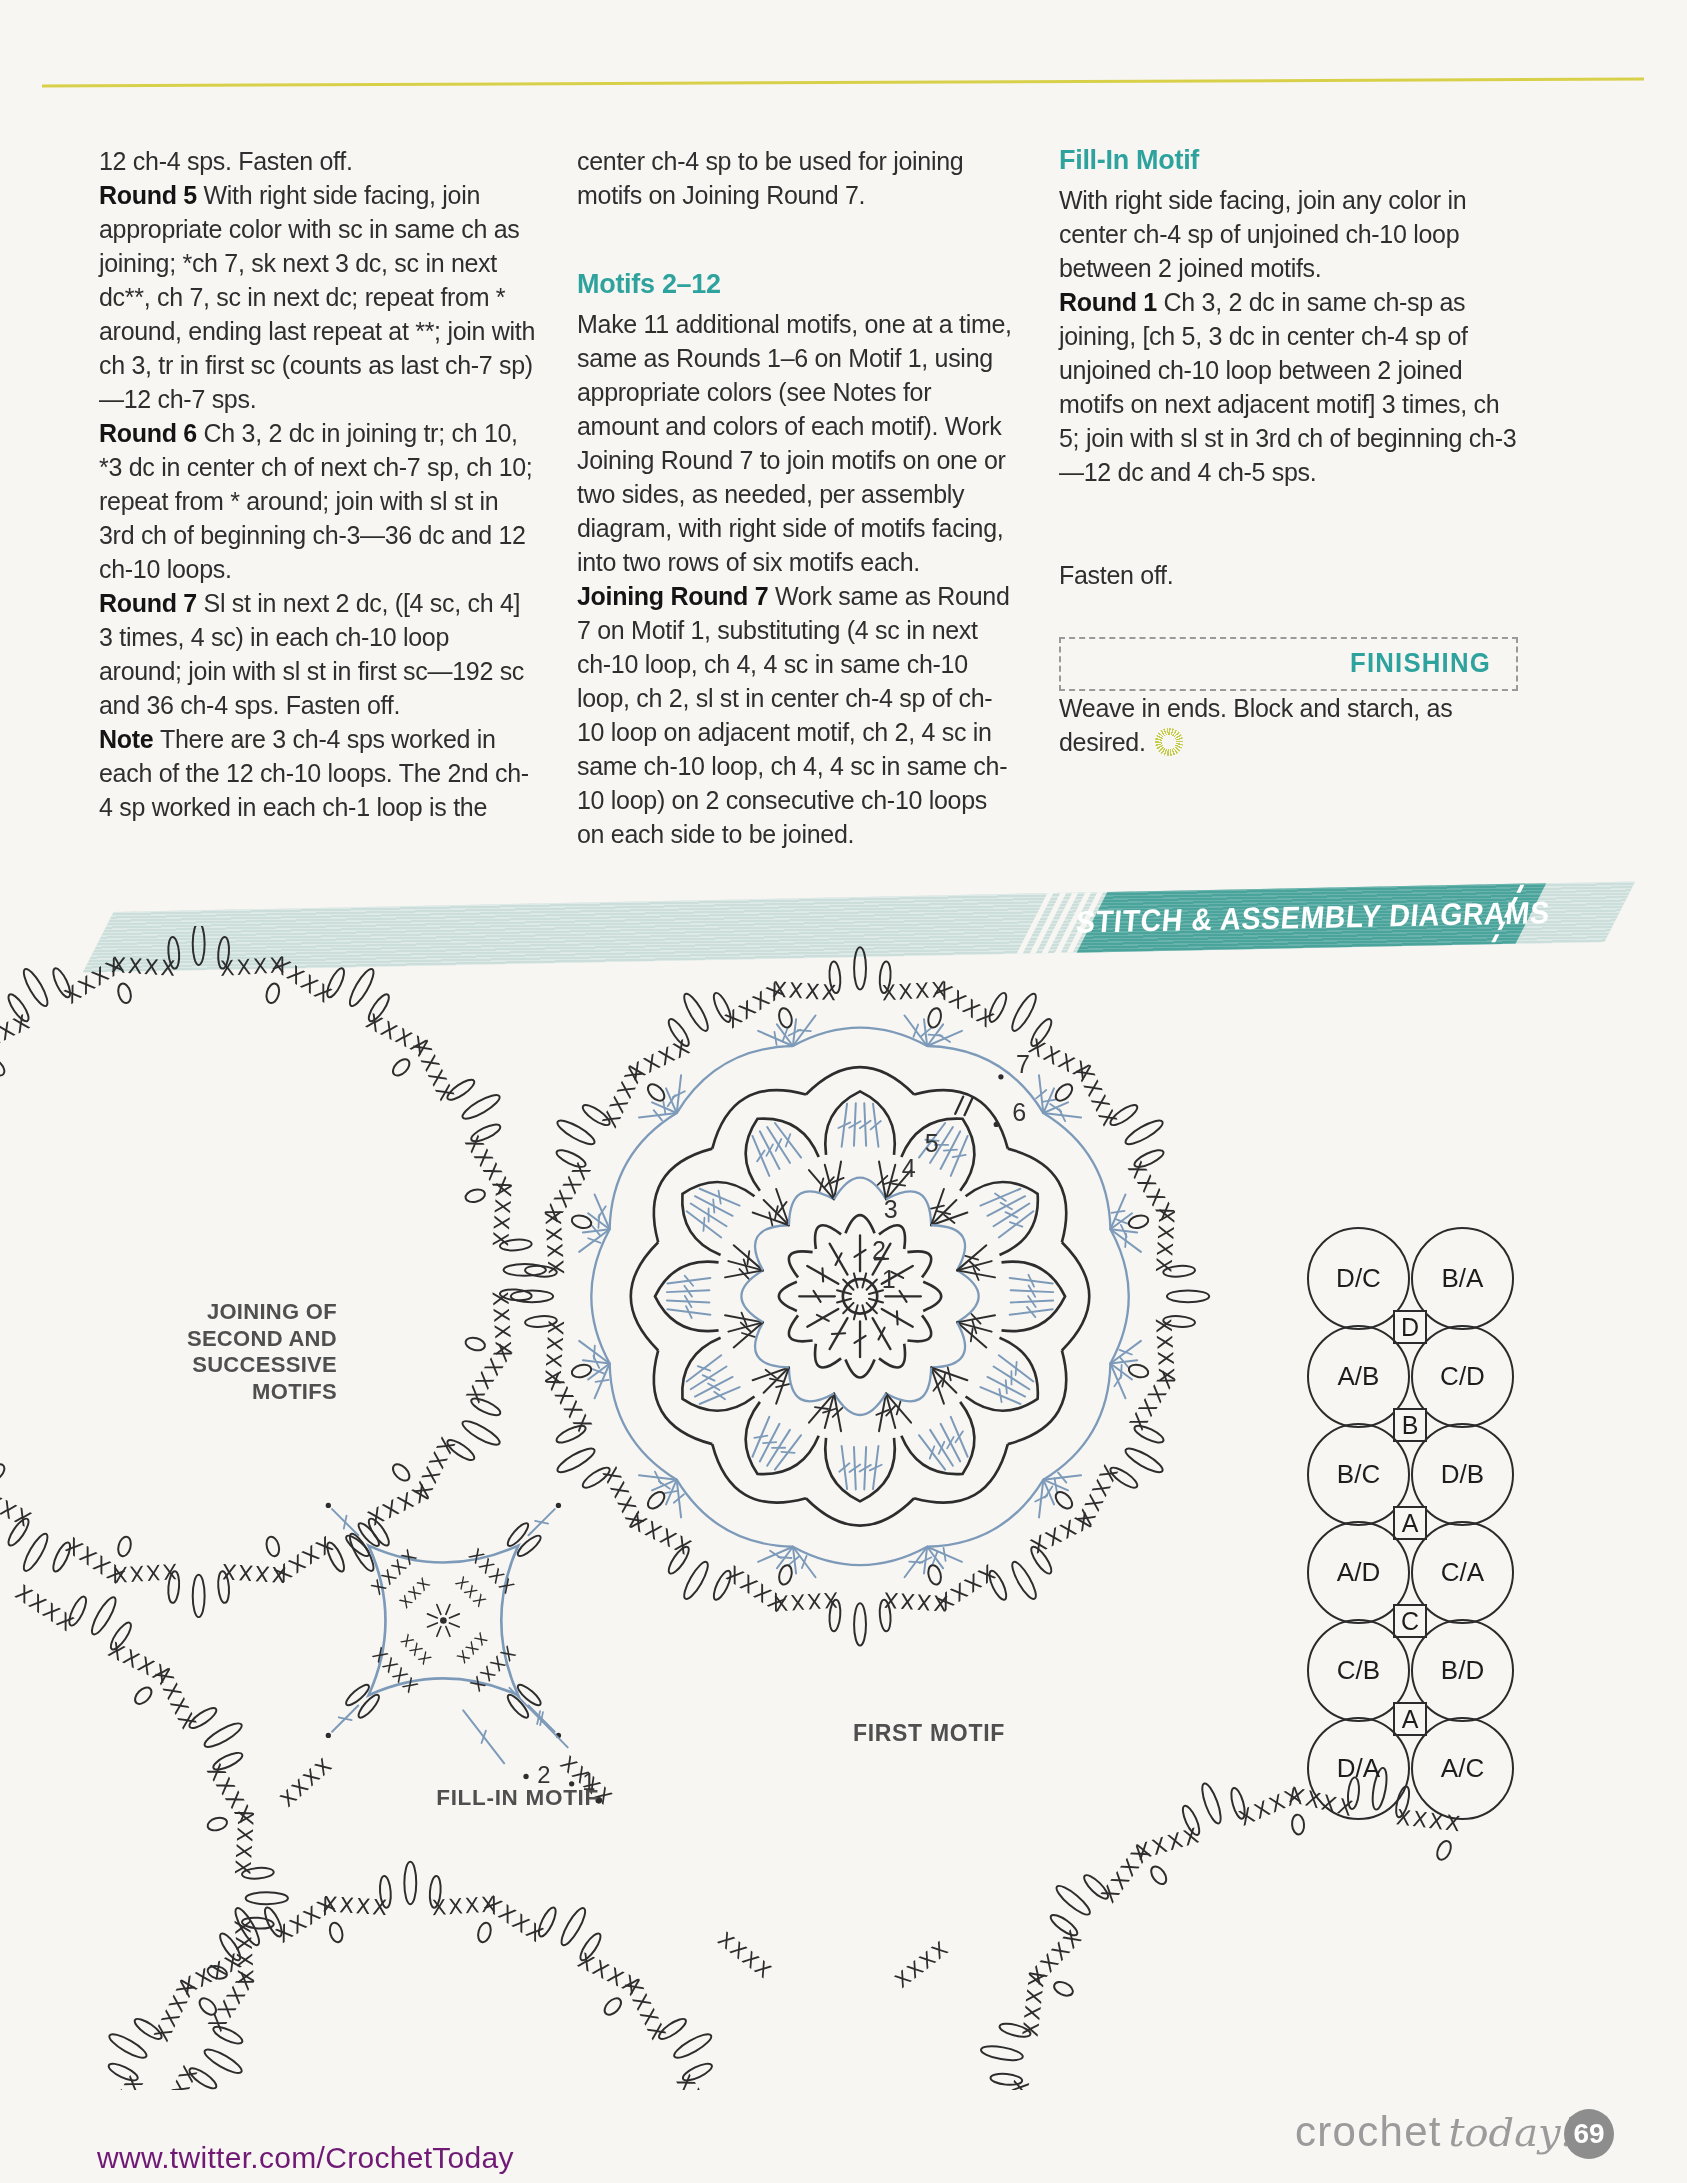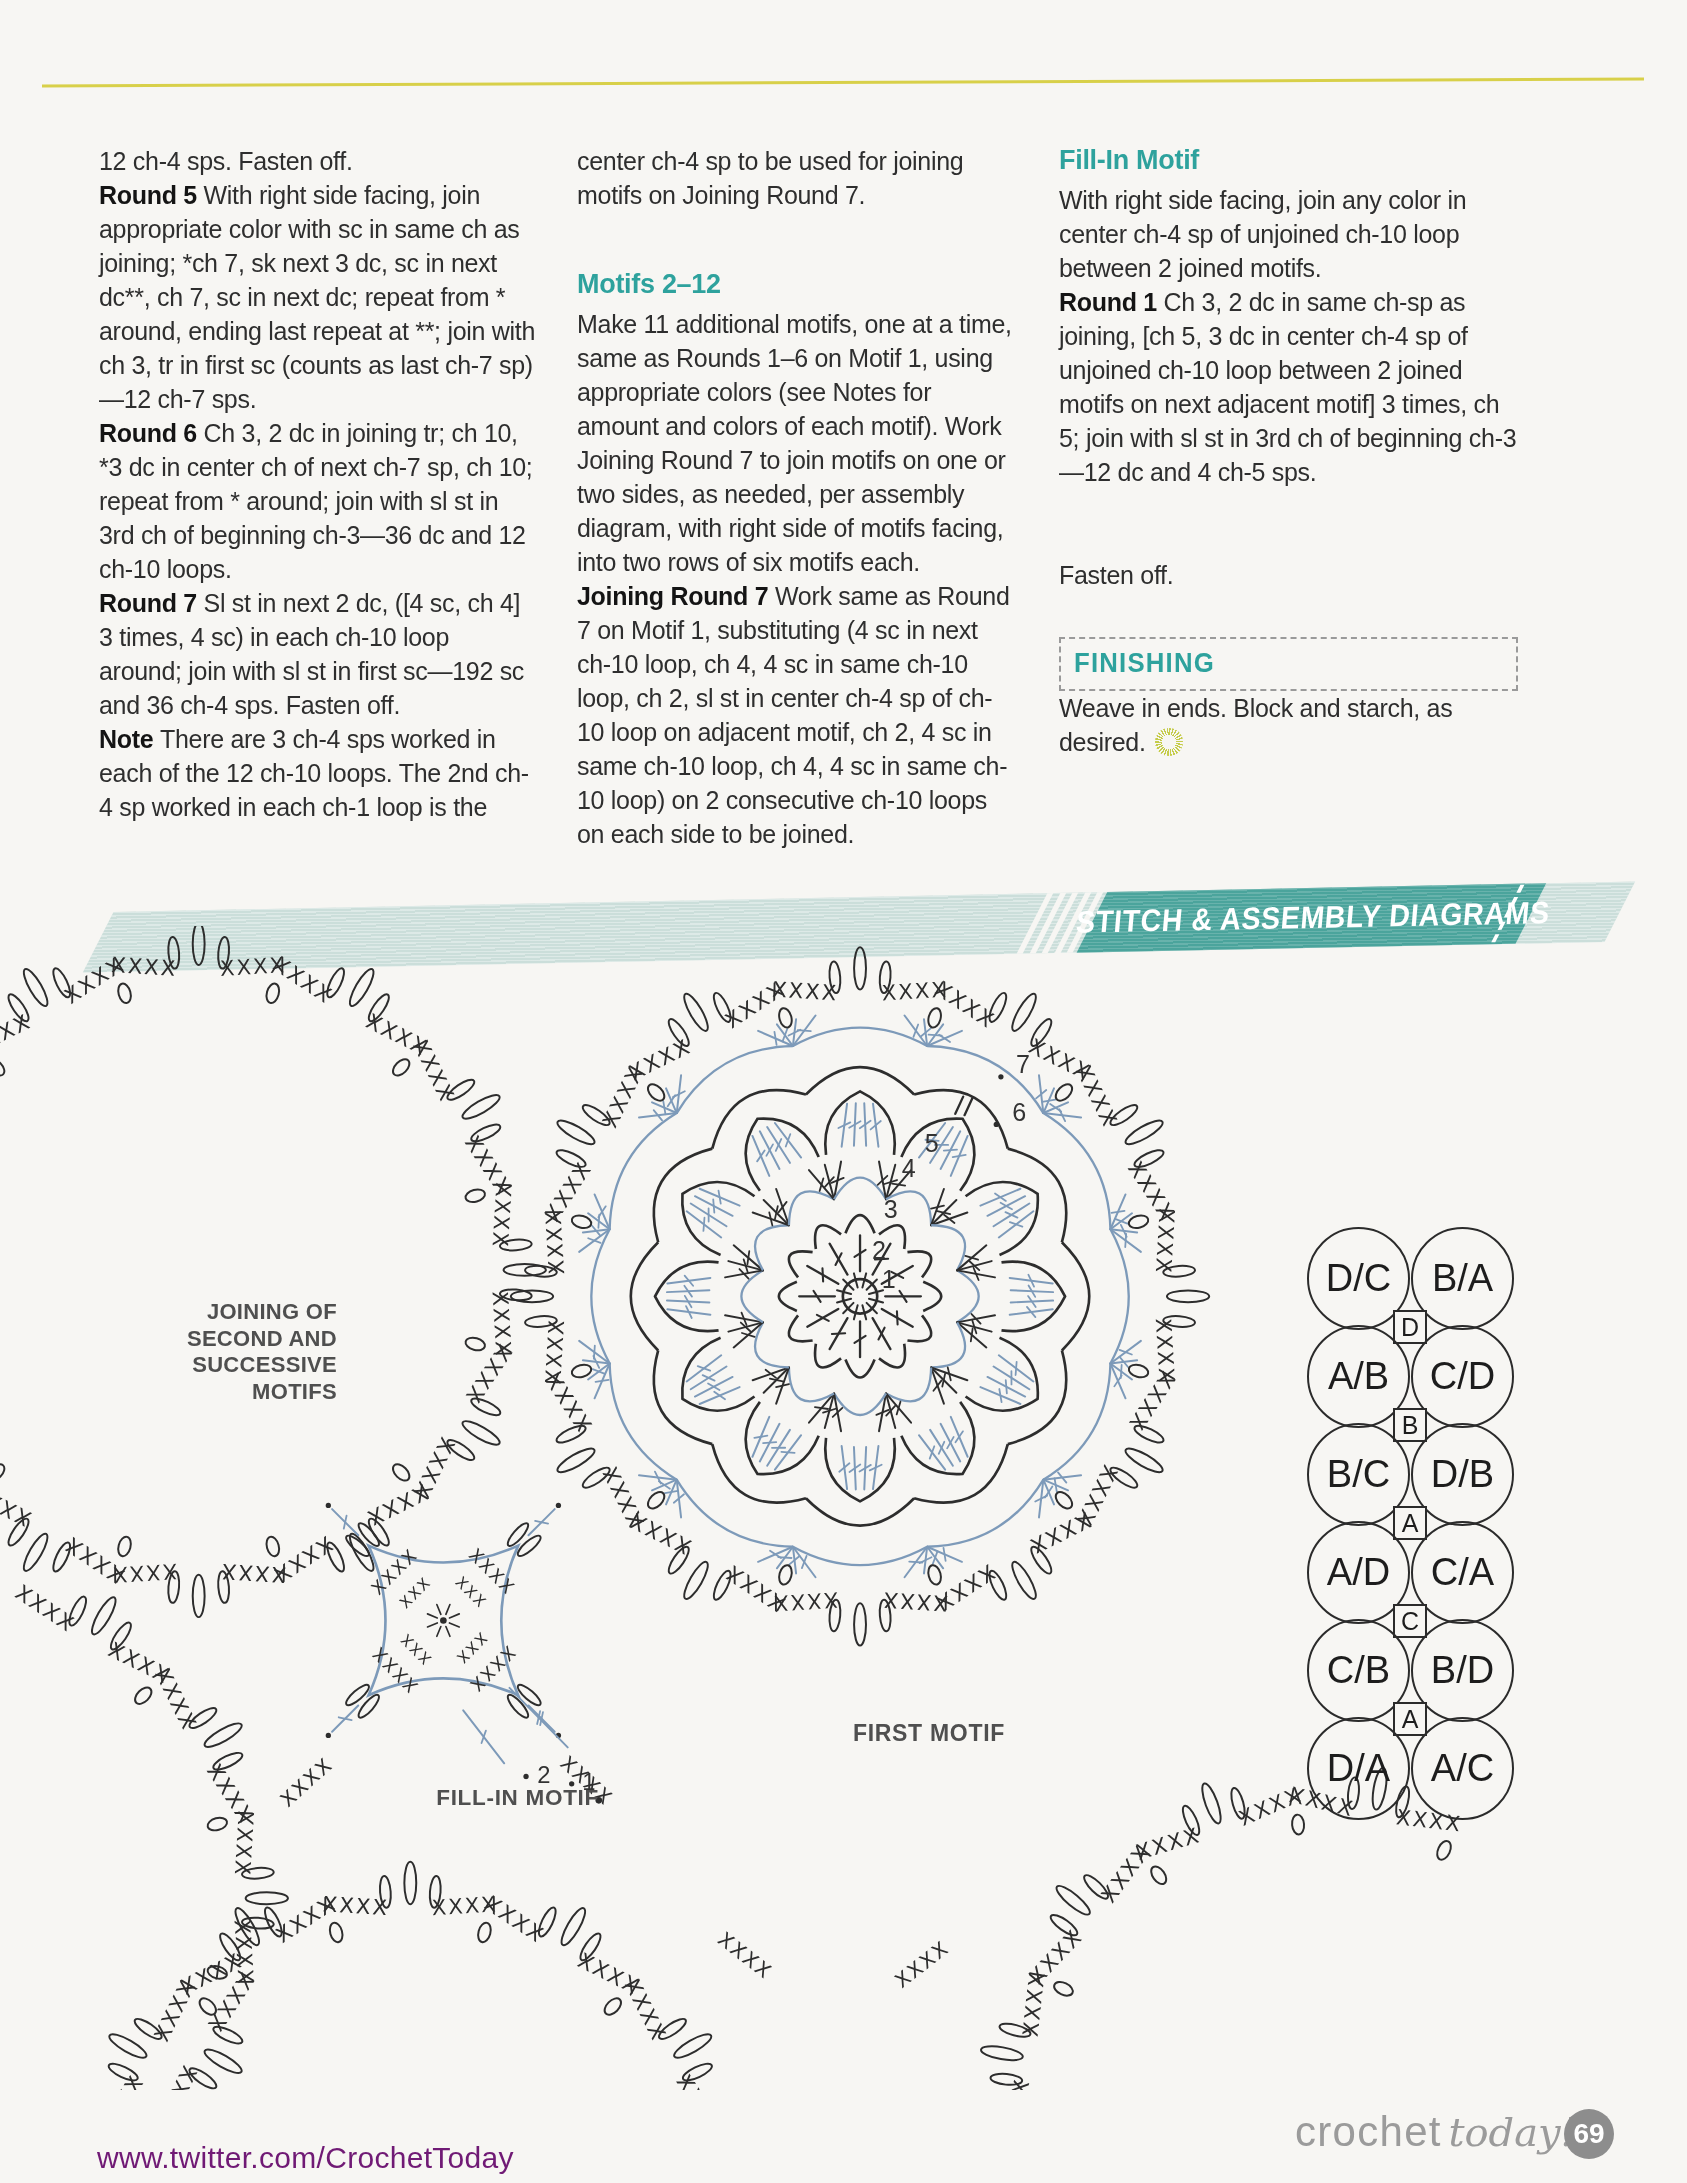--- a/index.html
+++ b/index.html
@@ -10,21 +10,21 @@
 
   .col{position:absolute;top:132px;font-size:25px;line-height:34px;letter-spacing:-0.3px;margin-top:12px;}
   #col1{left:99px;width:438px;}
   #col2{left:577px;width:438px;}
   #col3{left:1059px;width:459px;}
   .col p{margin:0;}
   .col p.gap{margin-top:69px;}
   .col b{color:#141414;text-align:center;}
   .col h3{color:#2ea29d;font-size:27px;line-height:30px;margin:57px 0 8px;font-weight:bold;}
   .col h3:first-child{margin-top:1.3px;}
-  .finish-box{margin-top:45px;border:2px dashed #9a9a9a;padding:6.6px 13.2px 9.3px;}
+  .finish-box{margin-top:45px;border:2px dashed #9a9a9a;padding:6.6px 13.2px 9.3px;text-align:right;}
   .finish-box span{color:#2ea29d;font-weight:bold;font-size:28px;letter-spacing:1.3px;display:inline-block;
                    transform:scaleX(.92);transform-origin:left;}
   .finish-box-after{margin-top:20px;}
   .sun{display:inline-block;width:28px;height:28px;border-radius:50%;vertical-align:-5.3px;margin-left:9.3px;
        background:radial-gradient(circle,#f7f6f3 0 7.3px,rgba(0,0,0,0) 7.3px),
                   repeating-conic-gradient(#c5cc4a 0deg 7deg,rgba(0,0,0,0) 7deg 14deg);}
 
   .banner{position:absolute;left:98px;top:897px;width:1522px;height:60px;transform:rotate(-1.15deg);}
   .banner .band{position:absolute;left:0;top:0;width:1522px;height:60px;transform:skewX(-28deg);
        background:#cbdeda;background-image:repeating-linear-gradient(180deg,rgba(255,255,255,.35) 0 1.3px,rgba(0,0,0,0) 1.3px 3.3px);}
@@ -37,21 +37,21 @@
 
   #stitchsvg{position:absolute;left:0;top:926px;}
 
   .diagram-label{position:absolute;color:#4f4f4f;font-weight:bold;text-align:right;white-space:pre-line;}
   #lbl-joining{left:132px;top:1299px;width:205px;font-size:22px;line-height:26.5px;letter-spacing:0.3px;}
   #lbl-first{left:780px;top:1687px;width:225px;font-size:23px;letter-spacing:0.7px;margin-top:33px;}
   #lbl-fillin{left:394px;top:1785px;width:205px;font-size:22.5px;letter-spacing:0.7px;}
 
   #assembly{position:absolute;left:1256px;top:1225px;width:318px;height:615px;}
   .mcircle{position:absolute;width:99px;height:99px;border:2.6px solid #2b2b2b;border-radius:50%;
-           display:flex;align-items:center;justify-content:center;font-size:38px;color:#1d1d1d;}
+           display:flex;align-items:center;justify-content:center;font-size:26px;color:#1d1d1d;}
   .msquare{position:absolute;width:30px;height:30px;border:2.6px solid #2b2b2b;background:#f7f6f3;
            display:flex;align-items:center;justify-content:center;font-size:25px;color:#1d1d1d;}
 
   .footer-url{position:absolute;left:97px;top:2141px;font-size:30px;color:#701a75;letter-spacing:0.3px;}
   .logo{position:absolute;left:1295px;top:2108px;color:#9b9b9b;white-space:nowrap;}
   .logo .w1{font-size:42px;letter-spacing:1.3px;}
   .logo .w2{font-family:"DejaVu Serif",serif;font-style:italic;font-size:40px;margin-left:6.6px;}
   .pagenum{position:absolute;left:1564px;top:2109px;width:50px;height:50px;border-radius:50%;background:#8d8d8d;
            color:#fff;display:flex;align-items:center;justify-content:center;font-size:28px;font-weight:bold;}
 </style>

